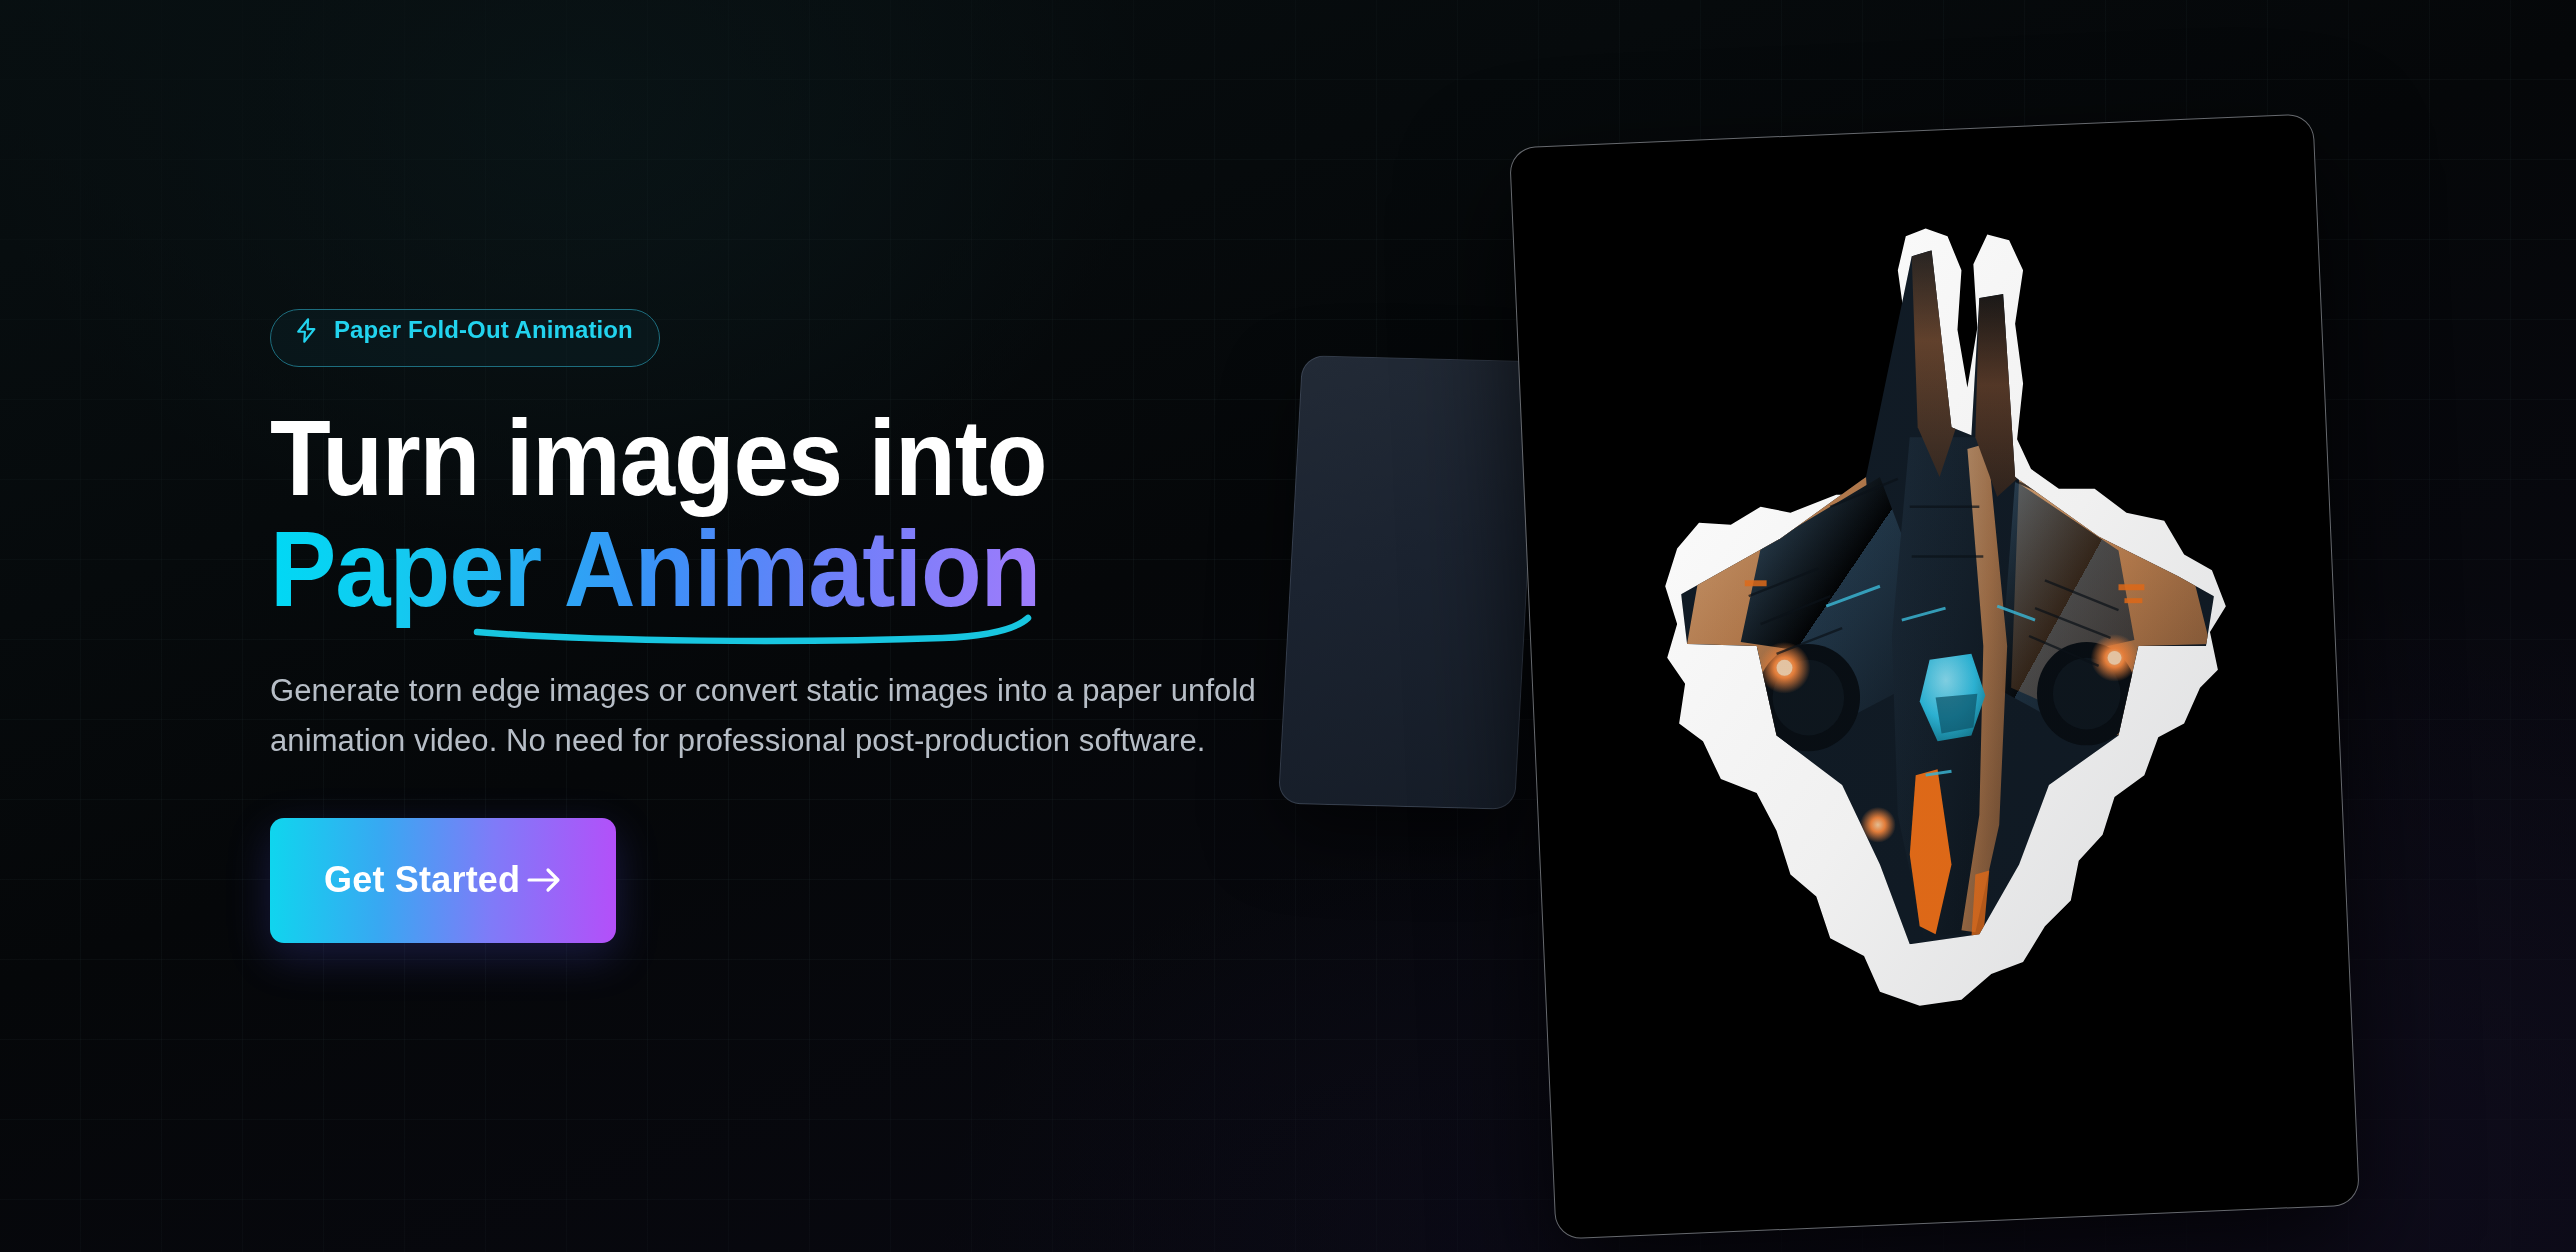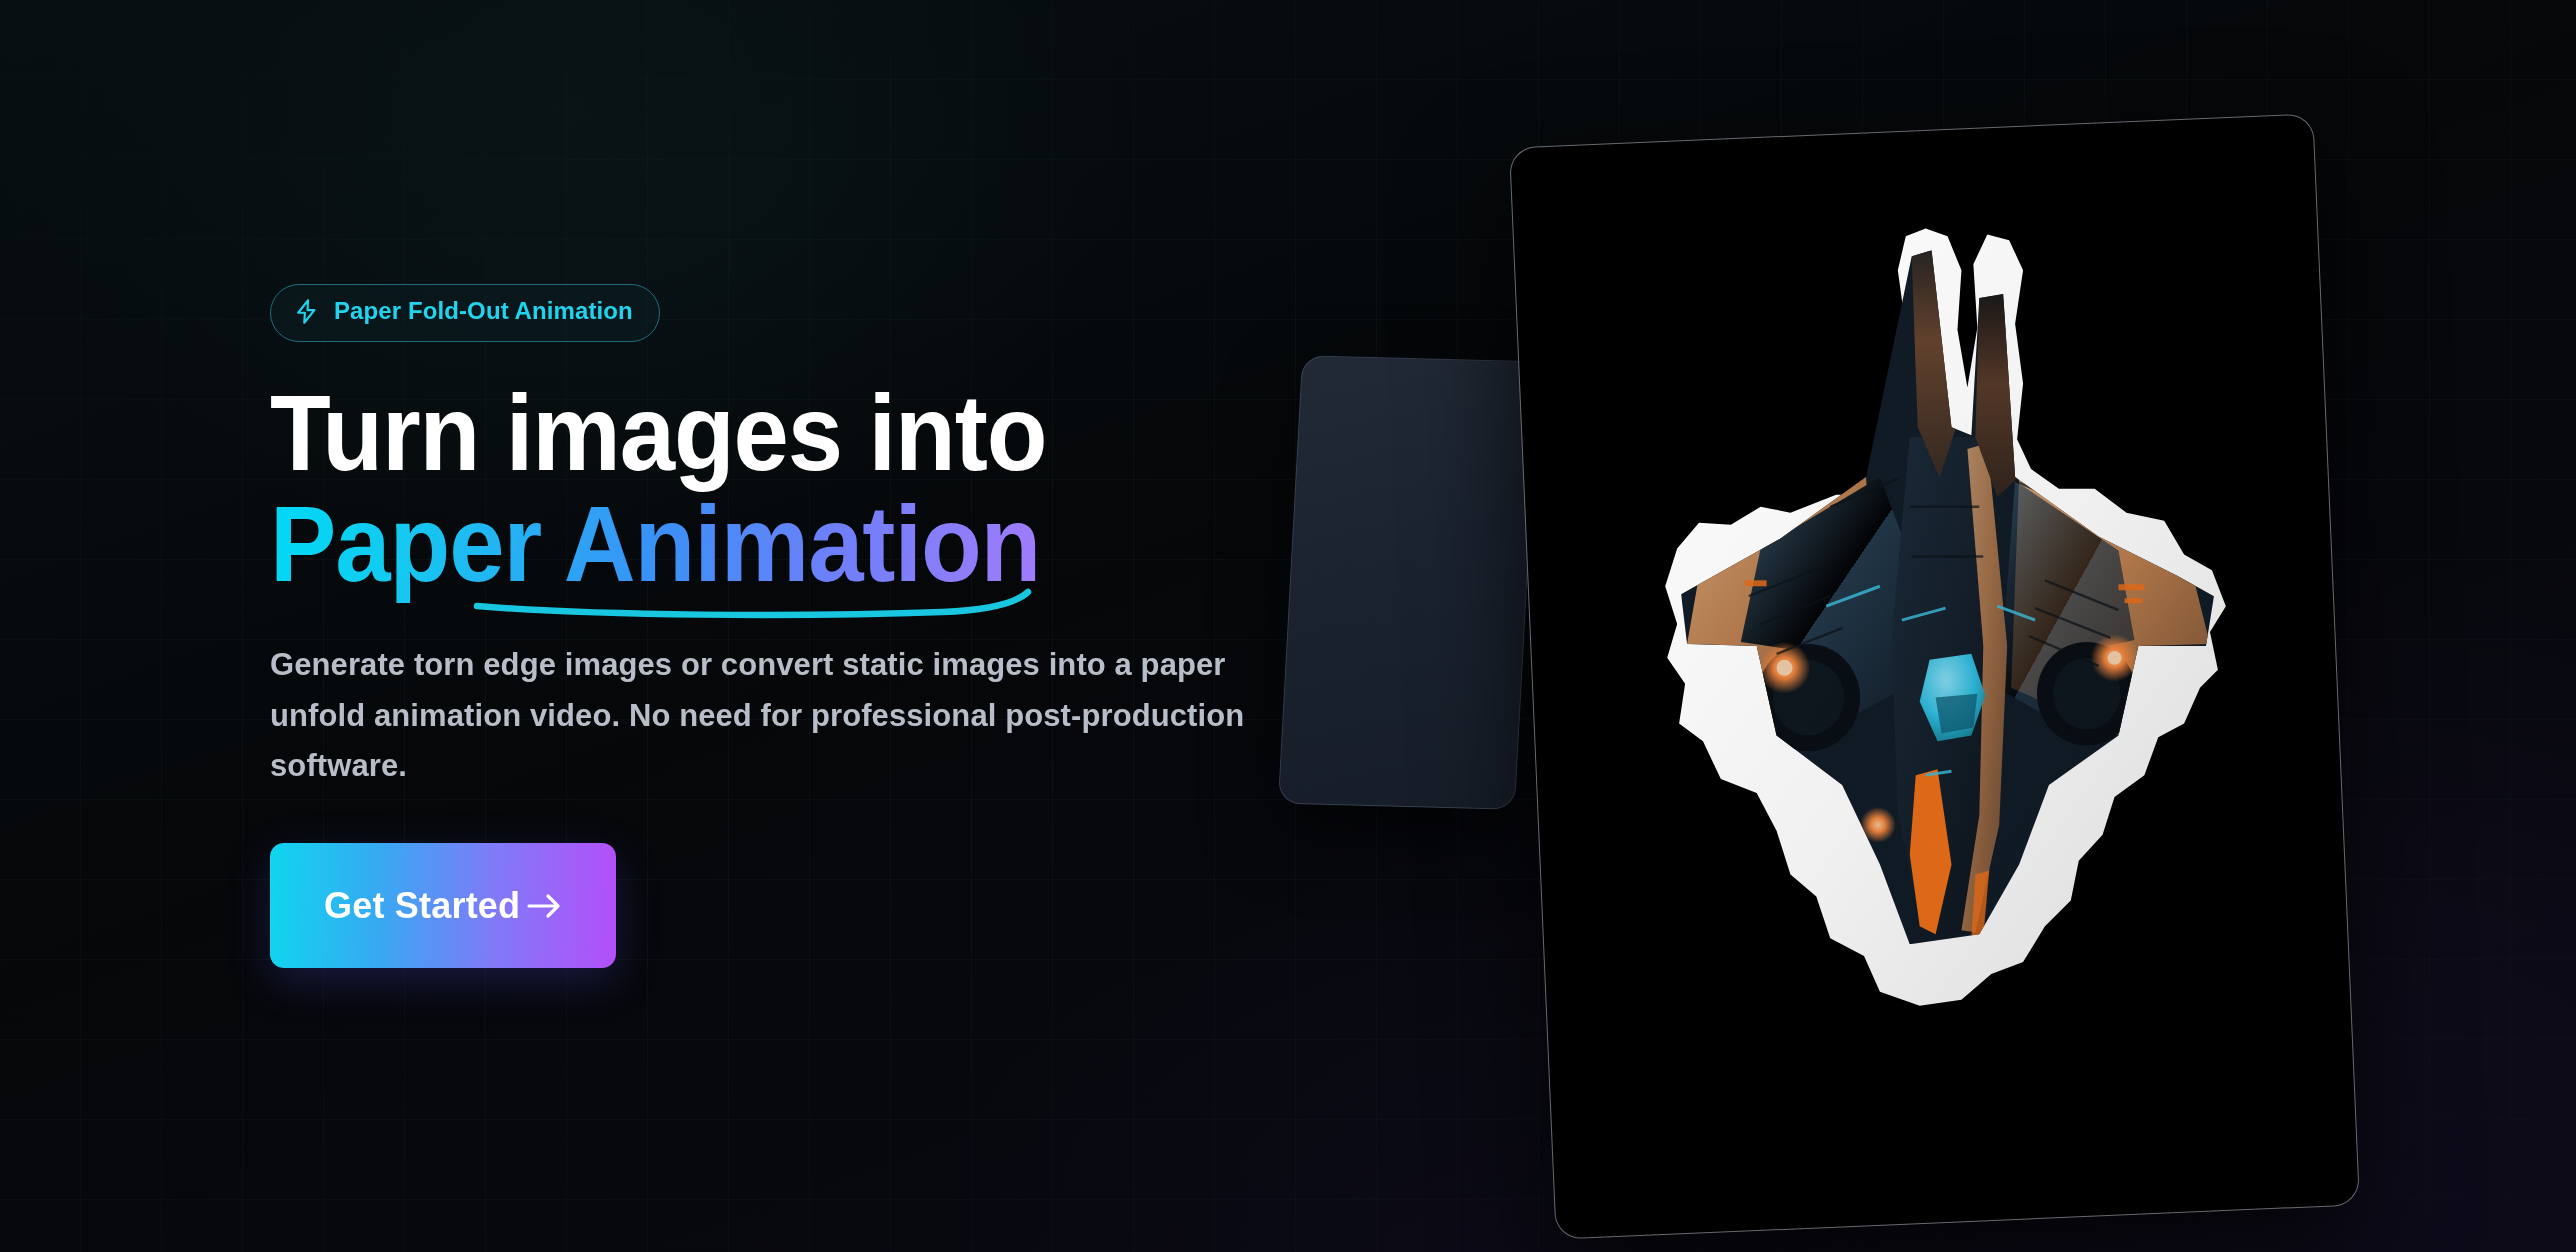--- a/index.html
+++ b/index.html
@@ -54,21 +54,21 @@
   .left-col {
     position:absolute;
     left:270px; top:0;
     width:1053px; height:1252px;
     display:flex; flex-direction:column; justify-content:center;
     z-index:6;
   }
 
   
   .badge {
-    display:inline-flex; align-items:flex-end; gap:14px;
+    display:inline-flex; align-items:center; gap:14px;
     align-self:flex-start;
     height:58px;
     padding:0 26px 16px 22px;
     border:1.5px solid #1d6d7e;
     border-radius:993px;
     background:rgba(10,34,40,.45);
     margin-bottom:36px;
   }
   .badge-icon { width:27px; height:27px; display:block; flex:none; }
   .badge-text {
@@ -108,21 +108,21 @@
   }
   .underline-wrap svg { display:block; width:100%; height:100%; overflow:visible; }
 
   
   .subcopy {
     margin-top:16px;
     width:1004px;
     color:#b7bec7;
     font-size:31px;
     line-height:1.62;
-    font-weight:700;
+    font-weight:400;
     letter-spacing:0.1px;
   }
 
   
   .cta {
     margin-top:52px;
     align-self:flex-start;
     display:inline-flex; align-items:center; gap:6px;
     height:125px;
     padding:0 54px;

